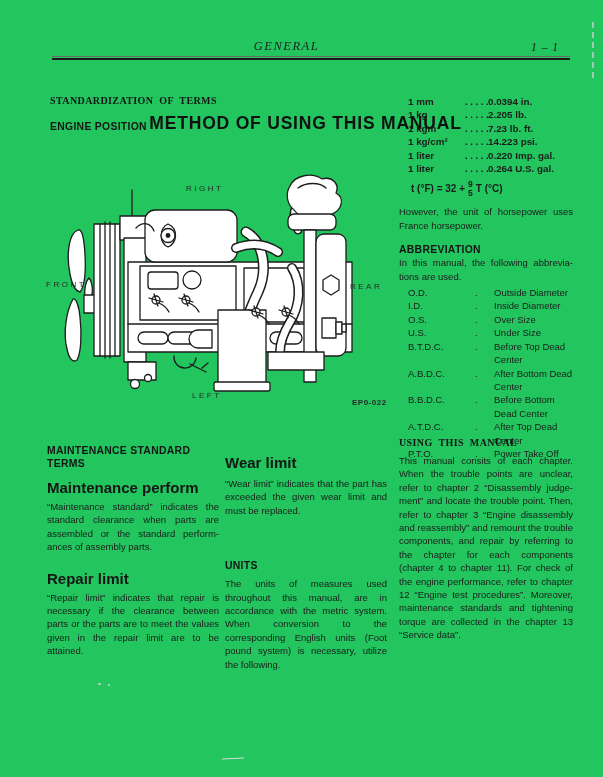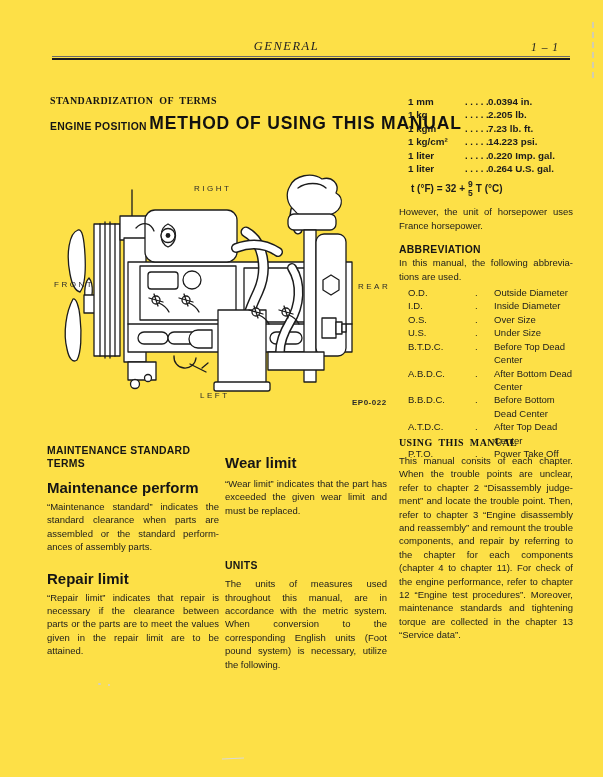--- a/index.html
+++ b/index.html
@@ -1,18 +1,18 @@
 <!DOCTYPE html>
 <html><head>
 <meta charset="utf-8">
 <style>
   html,body { margin:0; padding:0; background:#e8e8e8; }
   #page {
     position:relative; width:603px; height:777px; margin:0 auto;
-    background:#fde047; overflow:hidden;
+    background:#22c55e; overflow:hidden;
     font-family:"Liberation Sans", sans-serif; color:#1c1c1c;
     -webkit-font-smoothing:antialiased;
   }
   .abs { position:absolute; }
 
   
   .running-section {
     top:39px; left:0; right:30px; text-align:center;
     font-family:"Liberation Serif", serif; font-style:italic;
     font-size:12.5px; letter-spacing:1.5px; color:#222;
@@ -41,21 +41,20 @@
   .sub-head { font-weight:bold; font-size:15px; color:#151515; }
 
   .std-heading    { top:95px;  left:50px; }
   .engpos-heading { top:120px; left:50px; }
 
   
   .figure { top:172px; left:40px; width:360px; height:250px; }
   .fig-label {
     position:absolute; font-size:8px; letter-spacing:2.5px; color:#2a2a2a;
     white-space:nowrap;
-    margin-left:8px;
   }
   .fig-code {
     position:absolute; font-size:8px; font-weight:bold; letter-spacing:0.5px; color:#2a2a2a;
   }
 
   
   .col { position:absolute; }
   .col p {
     margin:0; font-size:9.5px; line-height:13.4px; text-align:justify;
     hyphens:manual; color:#1c1c1c;

